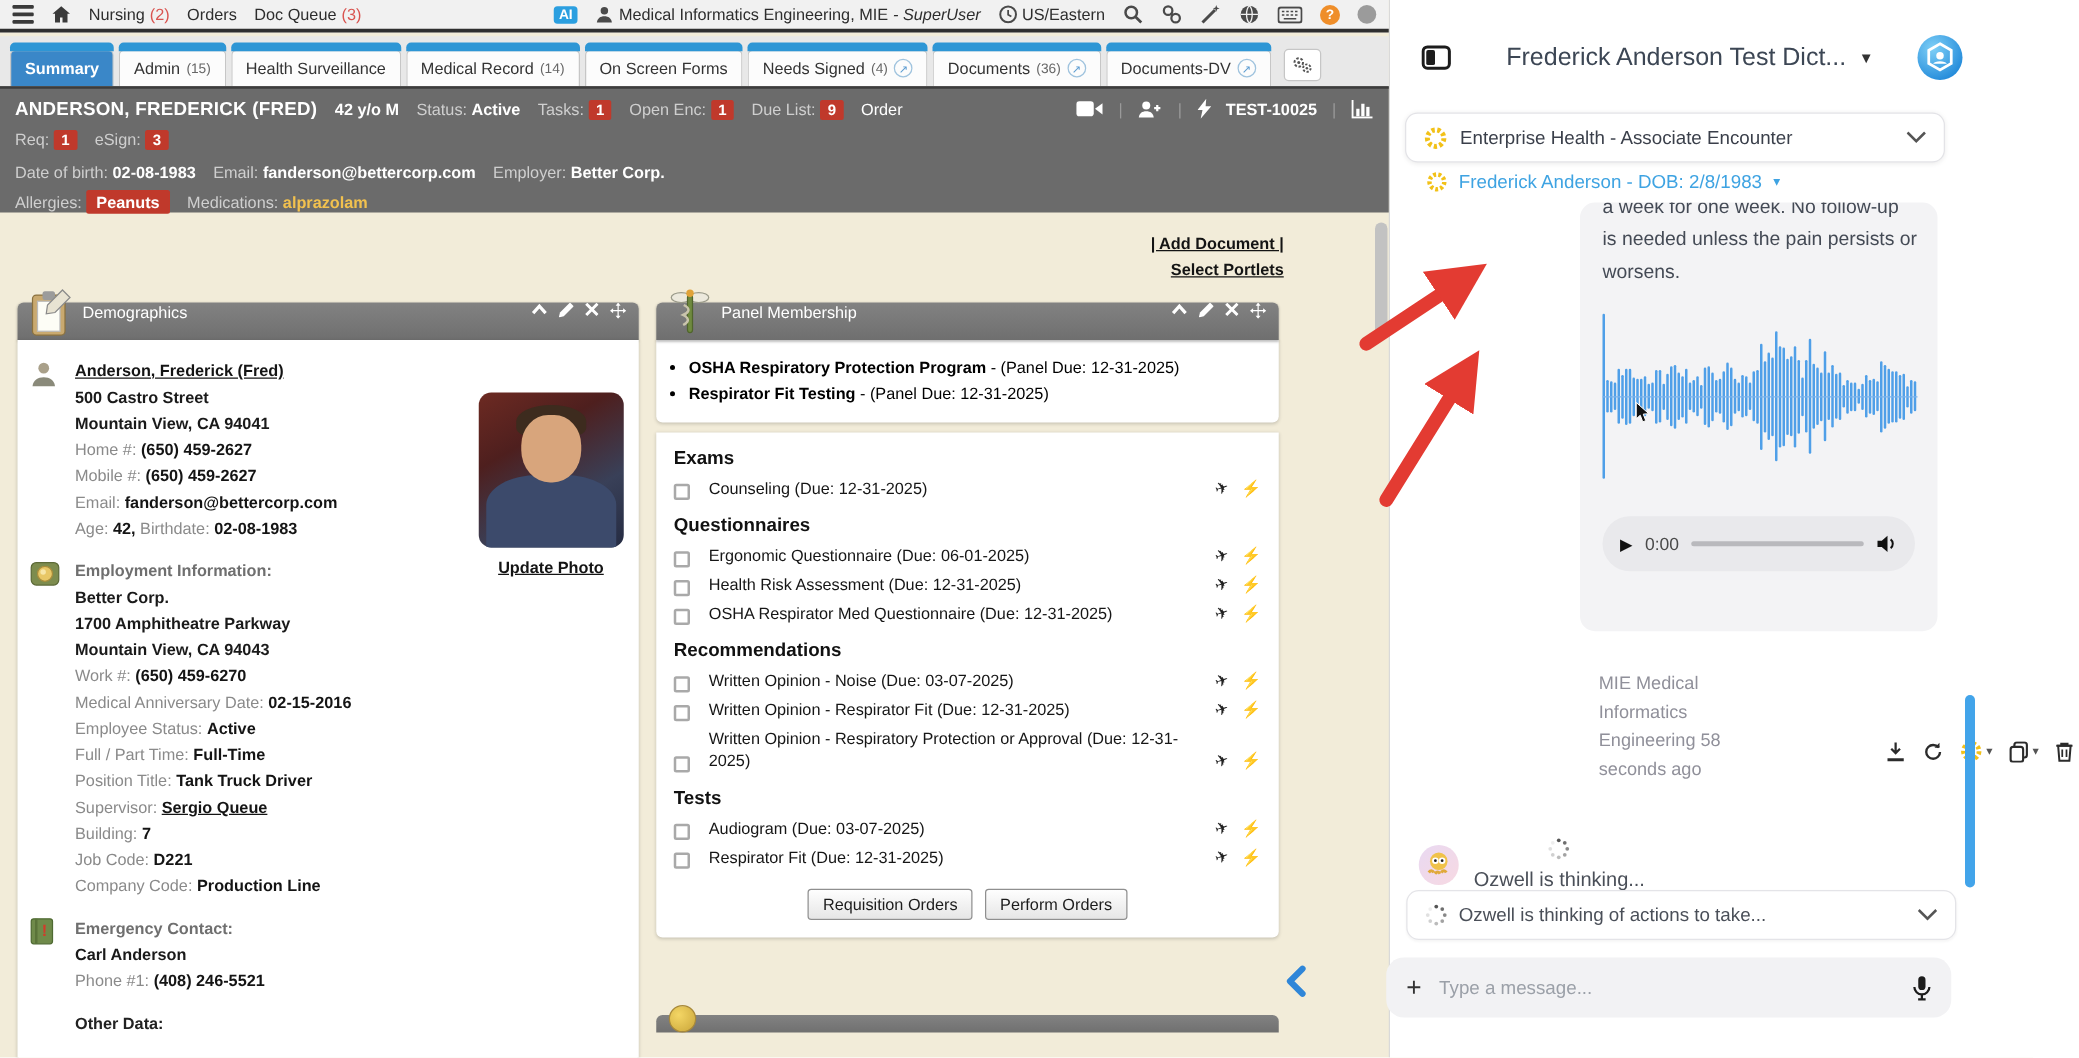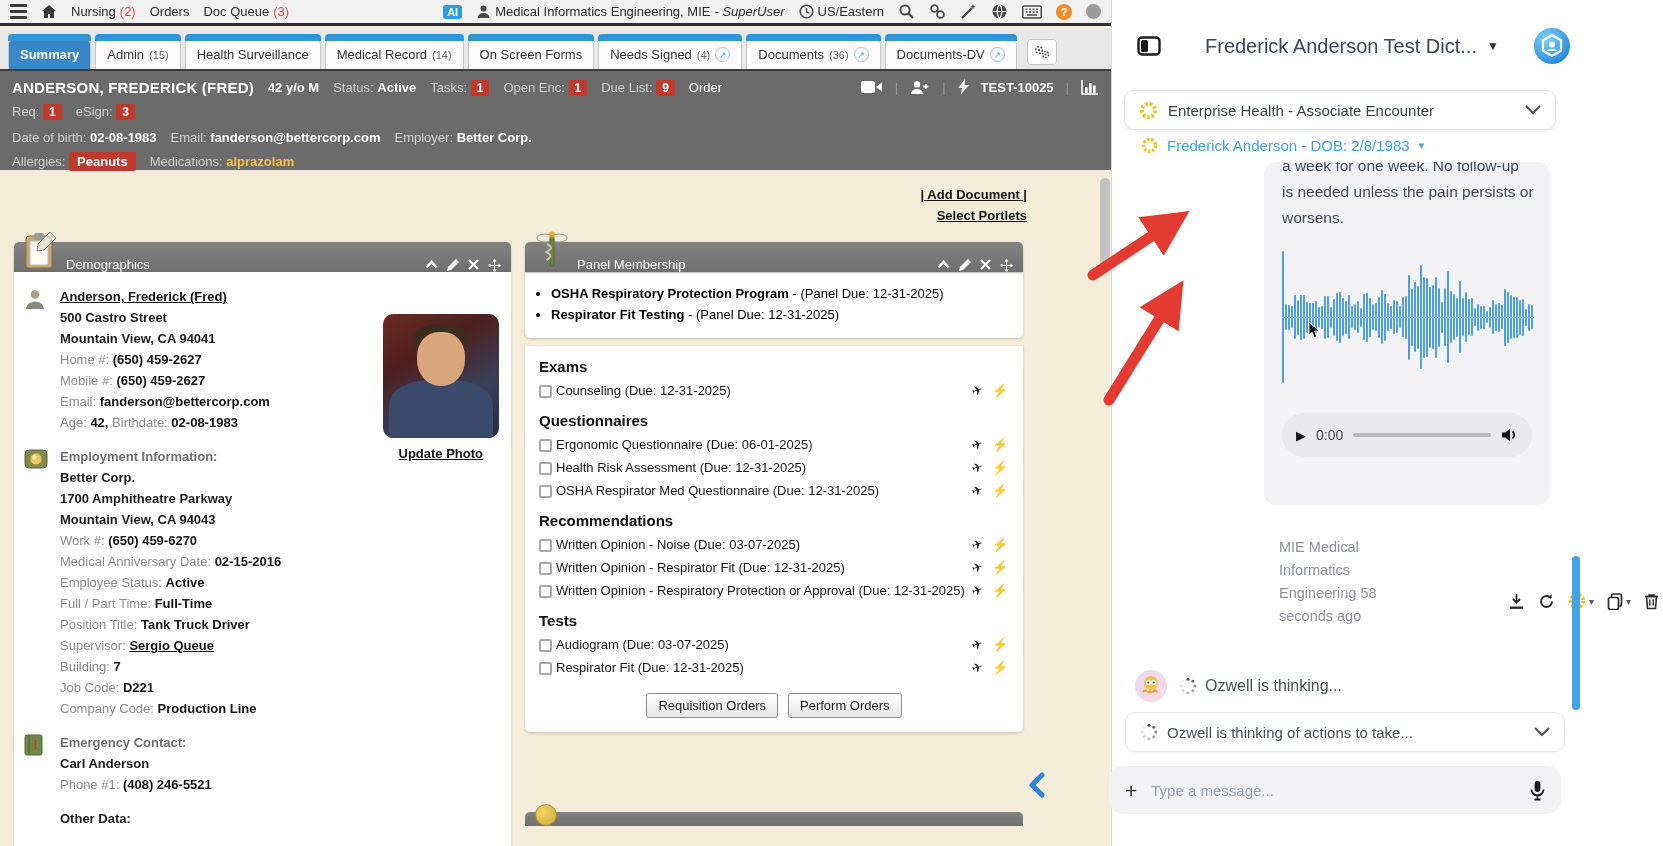--- a/index.html
+++ b/index.html
@@ -57,21 +57,21 @@
   .med-val { color:#f2c14e; font-weight:bold;margin-top:48px; }
   .allergy-badge { background:#c0392b; color:#fff; font-weight:bold; padding:2px 8px; border-radius:2px; }
   .ph-icons { display:flex; align-items:center; gap:12px; margin-left:auto; }
 
   
   .links-top { position:absolute; right:84px; top:184px; text-align:right; font-size:13px; line-height:21px; }
   .links-top a { color:#141414; font-weight:bold; text-decoration:underline; cursor:pointer; }
 
   .portlet { position:absolute; }
   .p-head { position:relative; height:30px; background:linear-gradient(#828282,#6f6f6f); border-radius:5px 5px 0 0;
-    display:flex; align-items:flex-end; color:#fff; font-size:13px; padding-left:52px;
+    display:flex; align-items:flex-start; color:#fff; font-size:13px; padding-left:52px;
     box-shadow:0 1px 2px rgba(0,0,0,.25); }
   .p-body { background:#fff; border-radius:0 0 5px 5px; box-shadow:0 1px 3px rgba(0,0,0,.18); }
   .p-bigicon { position:absolute; left:8px; top:-12px; width:38px; height:40px; }
   .p-ctrl { margin-left:auto; display:flex; gap:9px; padding-right:10px; }
   .p-ctrl svg { cursor:pointer; }
 
   .demo { left:14px; top:242px; width:497px; }
   .demo .p-body { padding:14px 14px 10px 10px; min-height:562px; font-size:13px; color:#1a1a1a; position:relative; }
   .sec { display:flex; gap:8px; margin-bottom:13px; }
   .sec .sicon { width:28px; flex:0 0 28px; padding-top:2px; }
@@ -92,21 +92,21 @@
   .updlink { position:absolute; right:28px; top:174px; font-weight:bold; text-decoration:underline;
     color:#141414; cursor:pointer; font-size:13px; }
 
   .panelm { left:525px; top:242px; width:498px; }
   .panelm .p-body { padding:10px 12px 12px 26px; font-size:13px; }
   .panelm li { margin:2px 0; line-height:19px; }
 
   .duel { left:525px; top:346px; width:498px; }
   .duel .p-body { padding:8px 14px 14px; font-size:13px; }
   .dl-h { font-size:15px; font-weight:bold; color:#111; margin:10px 0 4px; }
-  .dl-row { display:flex; align-items:center; gap:4px; padding:2.5px 0; line-height:18px; }
+  .dl-row { display:flex; align-items:flex-end; gap:15px; padding:2.5px 0; line-height:18px; }
   .chk { flex:0 0 13px; width:13px; height:13px; border:2px solid #a9a9a9; border-radius:2px; background:#fff; margin-top:1px; cursor:pointer; }
   .dl-lab { flex:1; color:#161616; }
   .rowic { display:flex; gap:10px; flex:0 0 auto; color:#222; font-size:13px; }
   .rowic span { cursor:pointer; }
   .plane { display:inline-block; transform:rotate(-18deg); }
   .dl-btns { display:flex; justify-content:center; gap:10px; margin-top:14px; }
   .btn { background:linear-gradient(#fefefe,#e6e6e6); border:1px solid #8f8f8f; border-radius:3px;
     padding:4px 11px; font-size:13px; color:#1c1c1c; cursor:pointer; font-family:inherit; }
 
   .sliver { position:absolute; left:525px; top:812px; width:498px; height:14px;
@@ -146,21 +146,21 @@
 
   .meta-row { position:absolute; left:166px; top:536px; width:380px; display:flex;justify-content:space-between; }
   .meta-txt { width:100px; font-size:14.5px; line-height:23px; color:#90909a; }
   .meta-icons { display:flex; align-items:center; gap:13px; margin-left:16px; margin-top:38px; }
   .meta-icons .mi { display:flex; align-items:center; gap:3px; cursor:pointer; color:#2b2b2b; }
   .mi .dd { font-size:10px; color:#555; }
 
   .think-row { position:absolute; left:22px; top:670px; display:flex; align-items:center; gap:12px; }
   .octo { width:32px; height:32px; border-radius:50%; background:linear-gradient(135deg,#e9d9f2,#f7d9e2); 
     display:flex; align-items:center; justify-content:center; overflow:hidden; }
-  .think-label { font-size:16px; color:#4a4f58; display:flex; align-items:center; gap:8px; }
+  .think-label { font-size:16px; color:#4a4f58; display:flex; align-items:center; gap:8px;flex-direction:column; }
 
   .actions-box { position:absolute; left:12px; top:712px; width:440px; height:40px; border:1px solid #e4e4e8;
     border-radius:10px; display:flex; align-items:center; gap:9px; padding:0 14px; background:#fff; cursor:pointer;
     box-shadow:0 1px 2px rgba(0,0,0,.04); }
   .actions-label { font-size:15px; color:#4a4f58; flex:1; }
 
   .input-bar { position:absolute; left:-4px; top:766px; width:452px; height:48px; background:#f2f2f4;
     border-radius:14px; display:flex; align-items:center; gap:14px; padding:0 16px; }
   .plus { font-size:21px; color:#333; cursor:pointer; line-height:1; }
   .msg-input { flex:1; border:none; background:transparent; outline:none; font-size:15px; color:#3a3f4a;

